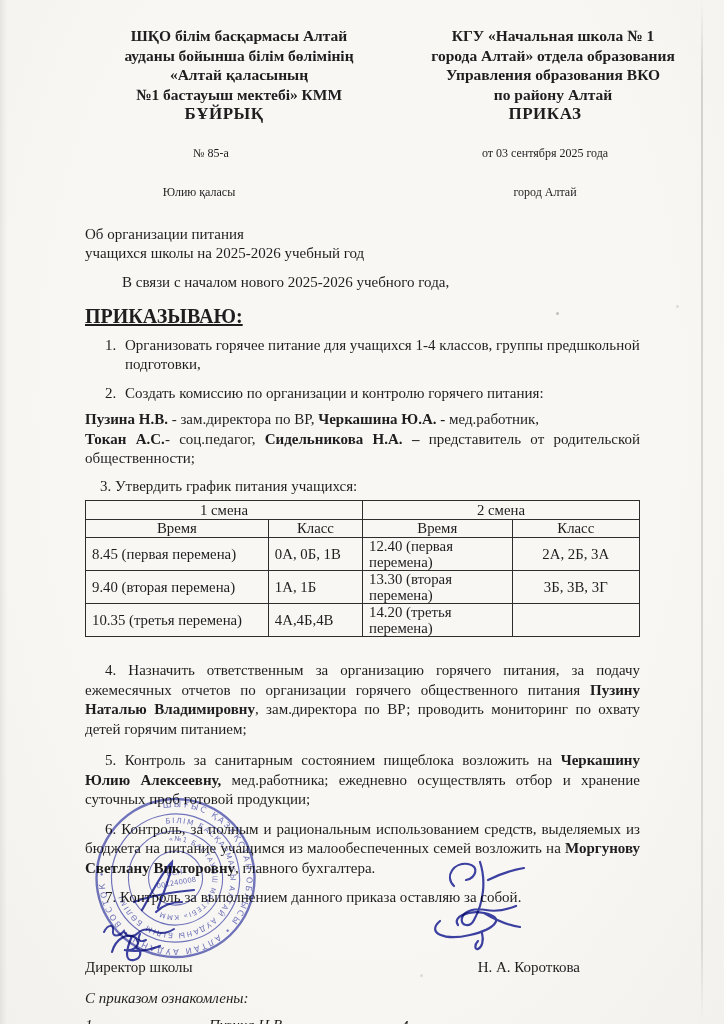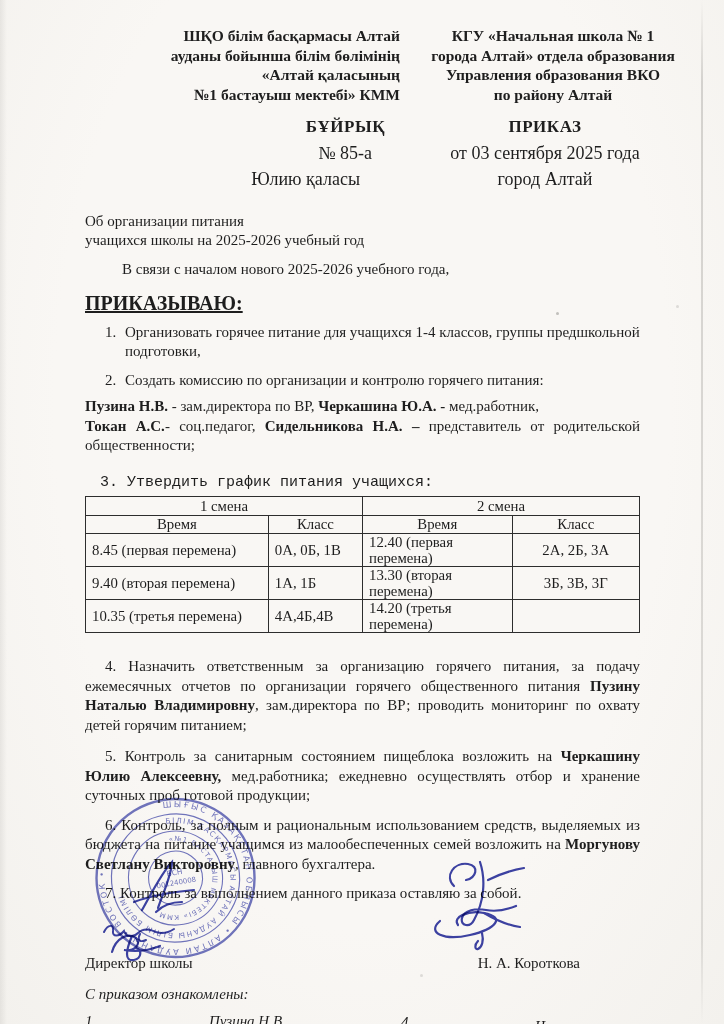--- a/index.html
+++ b/index.html
@@ -11,41 +11,41 @@
   }
   .page::before{content:"";position:absolute;left:0;top:0;bottom:0;width:7px;
     background:linear-gradient(90deg,rgba(120,118,114,.12),rgba(120,118,114,0));}
   .scan-edge{position:absolute;right:21px;top:0;bottom:0;width:2px;
     background:linear-gradient(180deg,rgba(186,184,180,0),rgba(183,181,177,.55) 8%,rgba(183,181,177,.4) 92%,rgba(186,184,180,0));}
   .speck{position:absolute;width:3px;height:3px;border-radius:50%;background:rgba(90,88,84,.35);}
 
   
   .header{display:flex;padding:26px 18px 0 78px;}
   .hcol{text-align:center;}
-  .hcol.left{width:322px;text-align:right;}
+  .hcol.left{width:322px;}
   .hcol.right{flex:1;}
   .org-line{font-weight:bold;font-size:15.5px;line-height:19.5px;}
-  .doc-type{font-weight:bold;font-size:17px;margin-top:13px;letter-spacing:.5px;}
-  .doc-meta{margin-top:7px;font-size:18px;}
+  .doc-type{font-weight:bold;font-size:17px;letter-spacing:.5px;}
+  .doc-meta{margin-top:20px;font-size:12px;}
   .hcol.left .doc-type{transform:translateX(-15px);}
   .hcol.left .num{transform:translateX(-28px);}
   .hcol.left .place{transform:translateX(-40px);}
   .hcol.right .doc-type{transform:translateX(-8px);text-align:center;}
   .hcol.right .doc-meta{transform:translateX(-8px);}
 
   
   .docbody{padding:0 84px 0 85px;}
   .subject{margin-top:22px;}
   .intro{margin-top:9px;text-indent:37px;}
   .order-word{margin-top:15px;font-weight:bold;font-size:20px;text-decoration:underline;}
   .li{position:relative;padding-left:40px;margin-top:9px;}
   .li .num{position:absolute;left:20px;}
   .commission{margin-top:7px;text-align:justify;}
   .b{font-weight:bold;}
-  .li3{position:relative;padding-left:15px;margin-top:17px;font-family:Liberation Mono, monospace;}
+  .li3{position:relative;padding-left:15px;margin-top:8px;}
   table.sched{border-collapse:collapse;width:100%;margin-top:4px;font-size:14.8px;}
   table.sched td{border:1.5px solid #2d2d2d;padding:0 6px;height:17.5px;line-height:16px;vertical-align:middle;}
   table.sched .ctr{text-align:center;}
   .para{margin-top:12px;text-align:justify;text-indent:20px;}
   .para.p6{margin-top:10px;}
   .para.p7{margin-top:10px;text-align:left;}
 
   
   .dir-row{display:flex;margin-top:50px;}
   .dir-name{margin-left:auto;margin-right:60px;}

